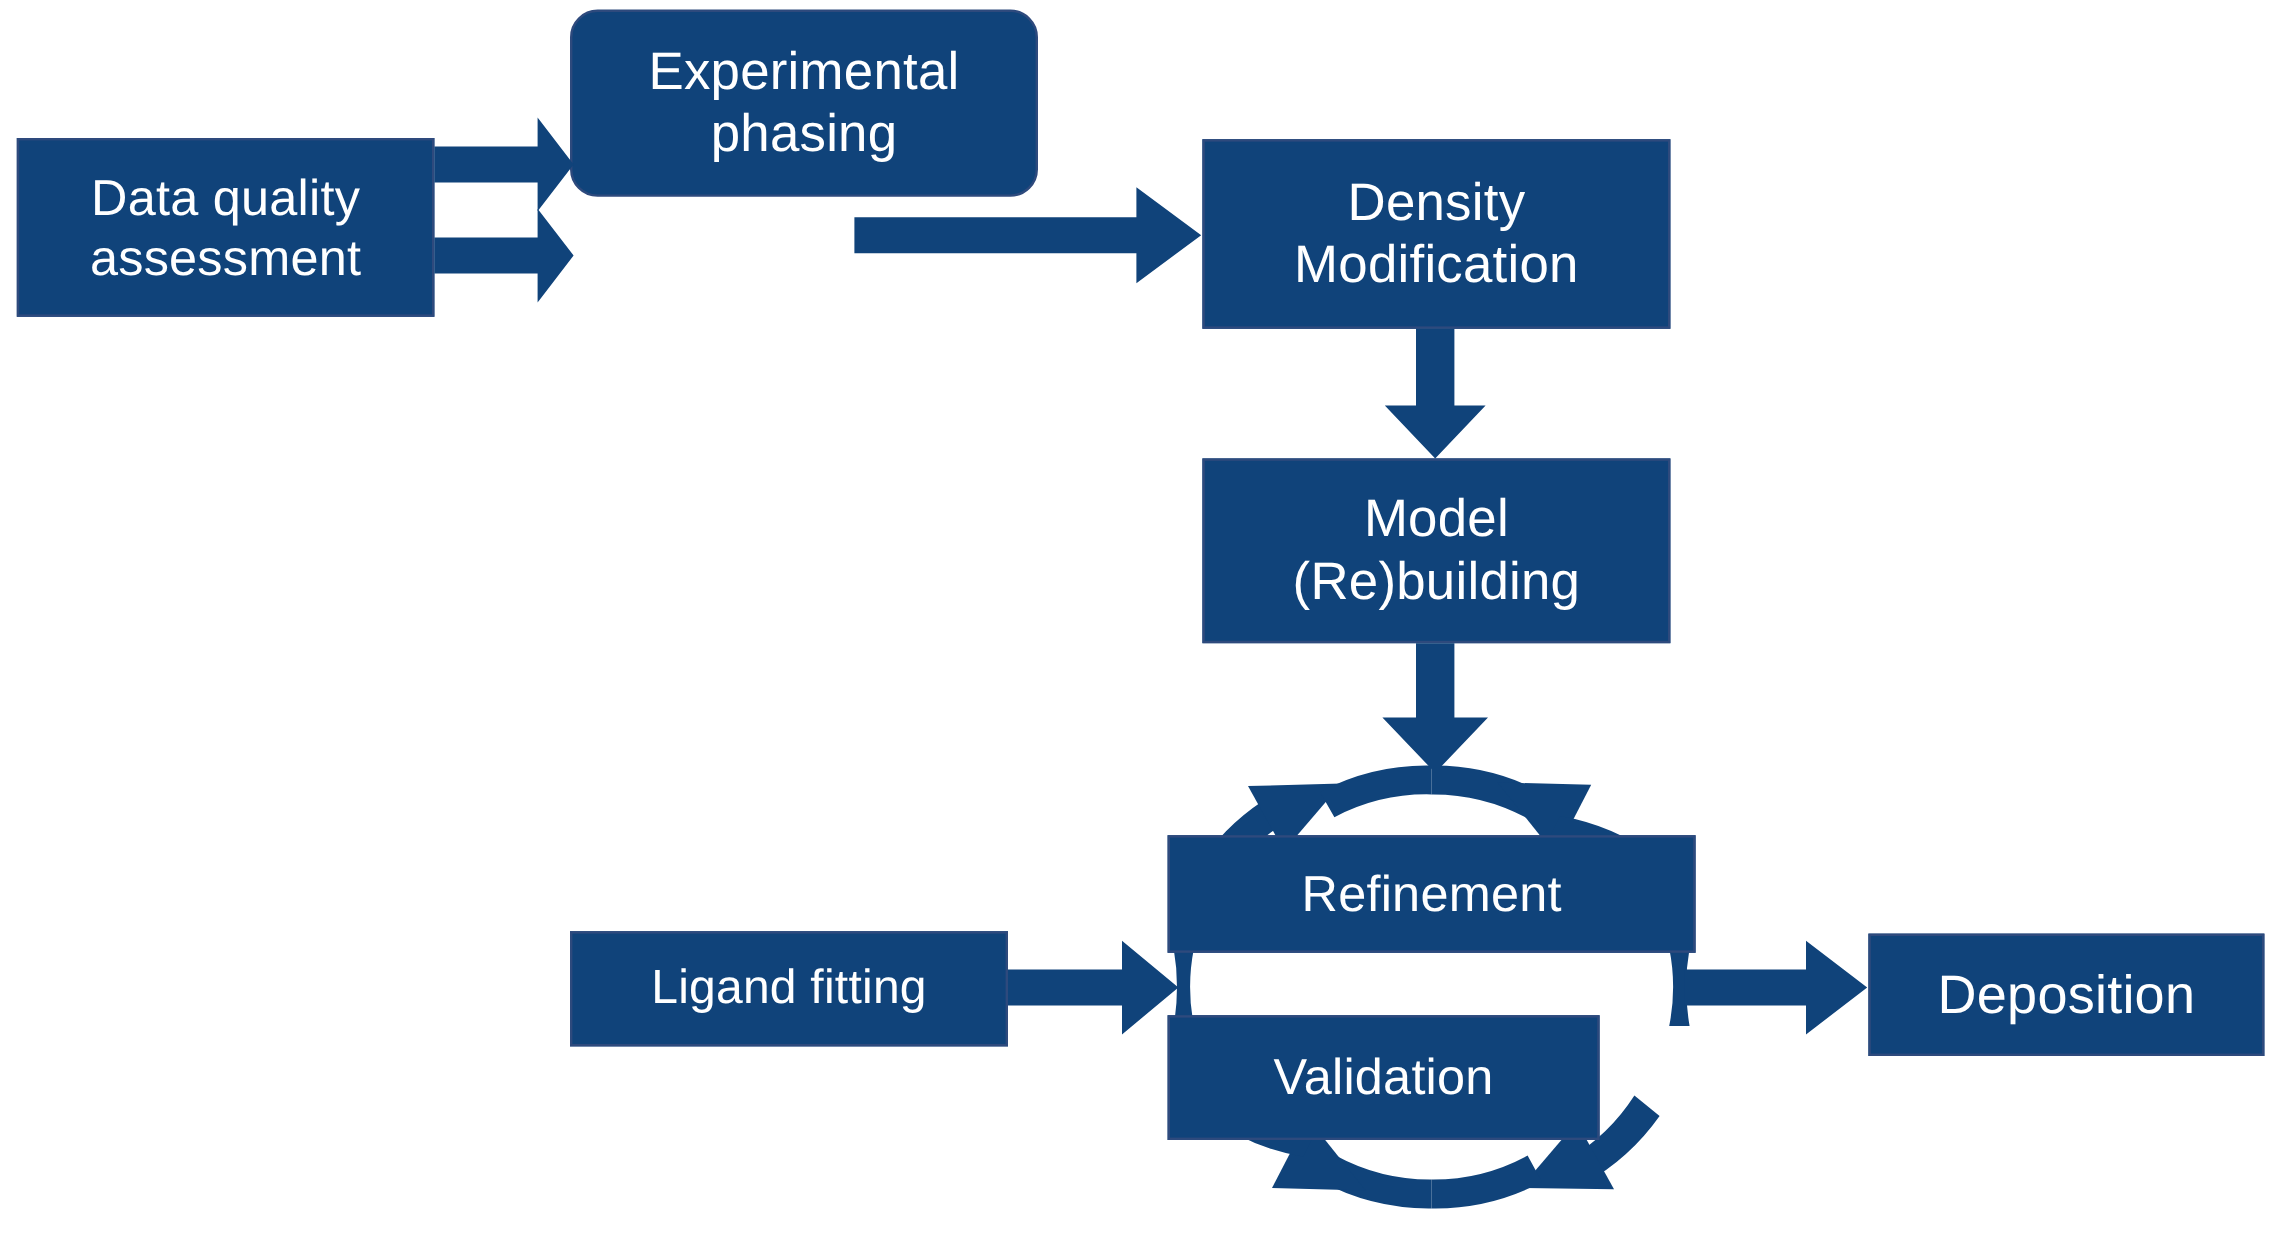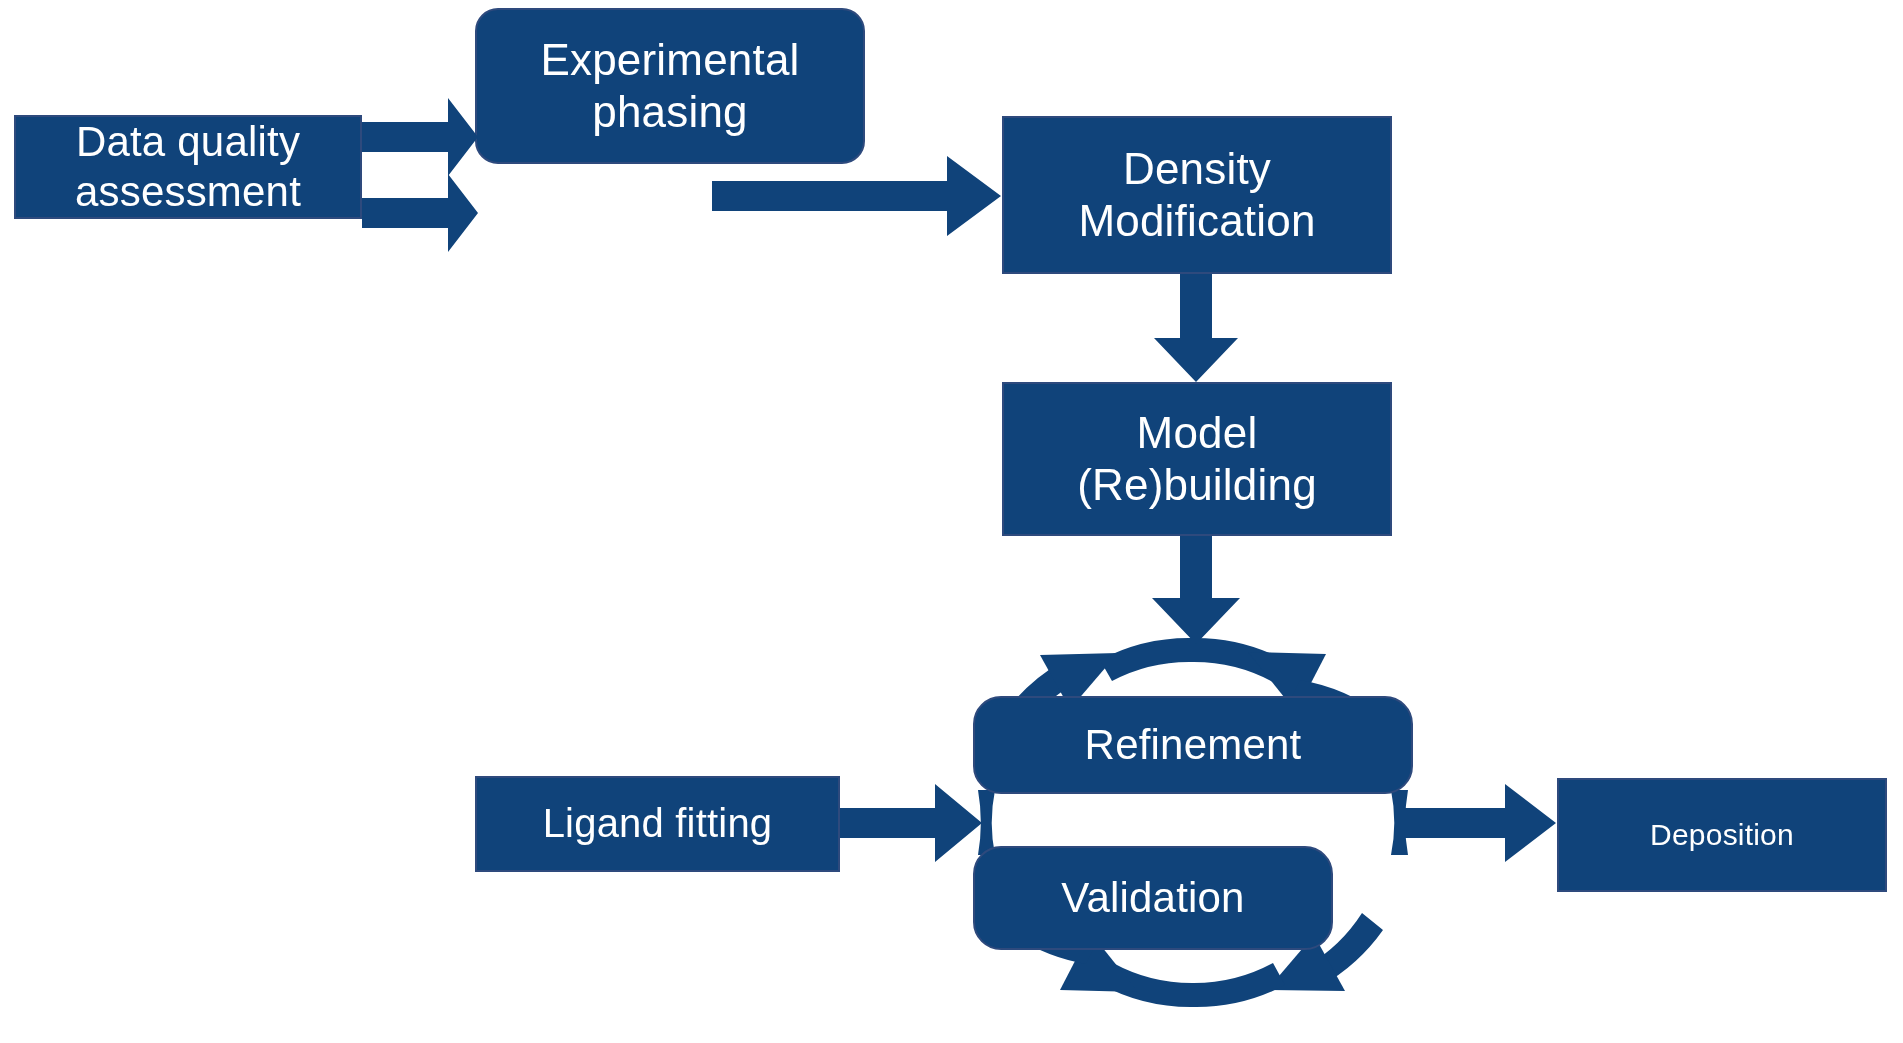--- a/index.html
+++ b/index.html
@@ -32,41 +32,41 @@
     font-weight: 400;
     letter-spacing: 0.2px;
     -webkit-font-smoothing: antialiased;
   }
   .node span {
     display: block;
     padding: 0 10px;
     white-space: pre-line;
   }
   
-  #node-data-quality      { left: 14px;   top: 115px; width: 348px; height: 104px; font-size: 42px; }
+  #node-data-quality      { left: 14px;   top: 115px; width: 348px; height: 149px; font-size: 42px; }
   #node-experimental      { left: 475px;  top: 8px;   width: 390px; height: 156px; font-size: 44px; border-radius: 23px; }
   #node-molecular         { left: 475px;  top: 224px; width: 390px; height: 157px; font-size: 44px; }
   #node-density           { left: 1002px; top: 116px; width: 390px; height: 158px; font-size: 44px; }
   #node-model-rebuilding  { left: 1002px; top: 382px; width: 390px; height: 154px; font-size: 44px; }
   #node-refinement        { left: 973px;  top: 696px; width: 440px; height: 98px;  font-size: 42px; }
   #node-validation        { left: 973px;  top: 846px; width: 360px; height: 104px; font-size: 42px; }
   #node-ligand-fitting    { left: 475px;  top: 776px; width: 365px; height: 96px;  font-size: 40px; text-align: right; }
-  #node-deposition        { left: 1557px; top: 778px; width: 330px; height: 114px; font-size: 30px; }
+  #node-deposition        { left: 1557px; top: 778px; width: 330px; height: 102px; font-size: 45px; }
 
   .svg-layer {
     position: absolute;
     left: 0; top: 0;
     width: 1903px;
     height: 1043px;
     pointer-events: none;
   }
   .ring-layer { z-index: 1; }
   .arrow-layer { z-index: 3; }
   .node { z-index: 2; }
-  #node-refinement, #node-validation { z-index: 4; border-radius: 28px; }
+  #node-refinement, #node-validation { z-index: 4; }
 </style>
 </head>
 <body>
 
 <div id="canvas">
 
   <svg class="svg-layer ring-layer" viewBox="0 0 1903 1043">
     <g fill="#10437a" stroke="none">
 
       <path d="M 1003,715 A 190,190 0 0 1 1063,661 L 1077,682

